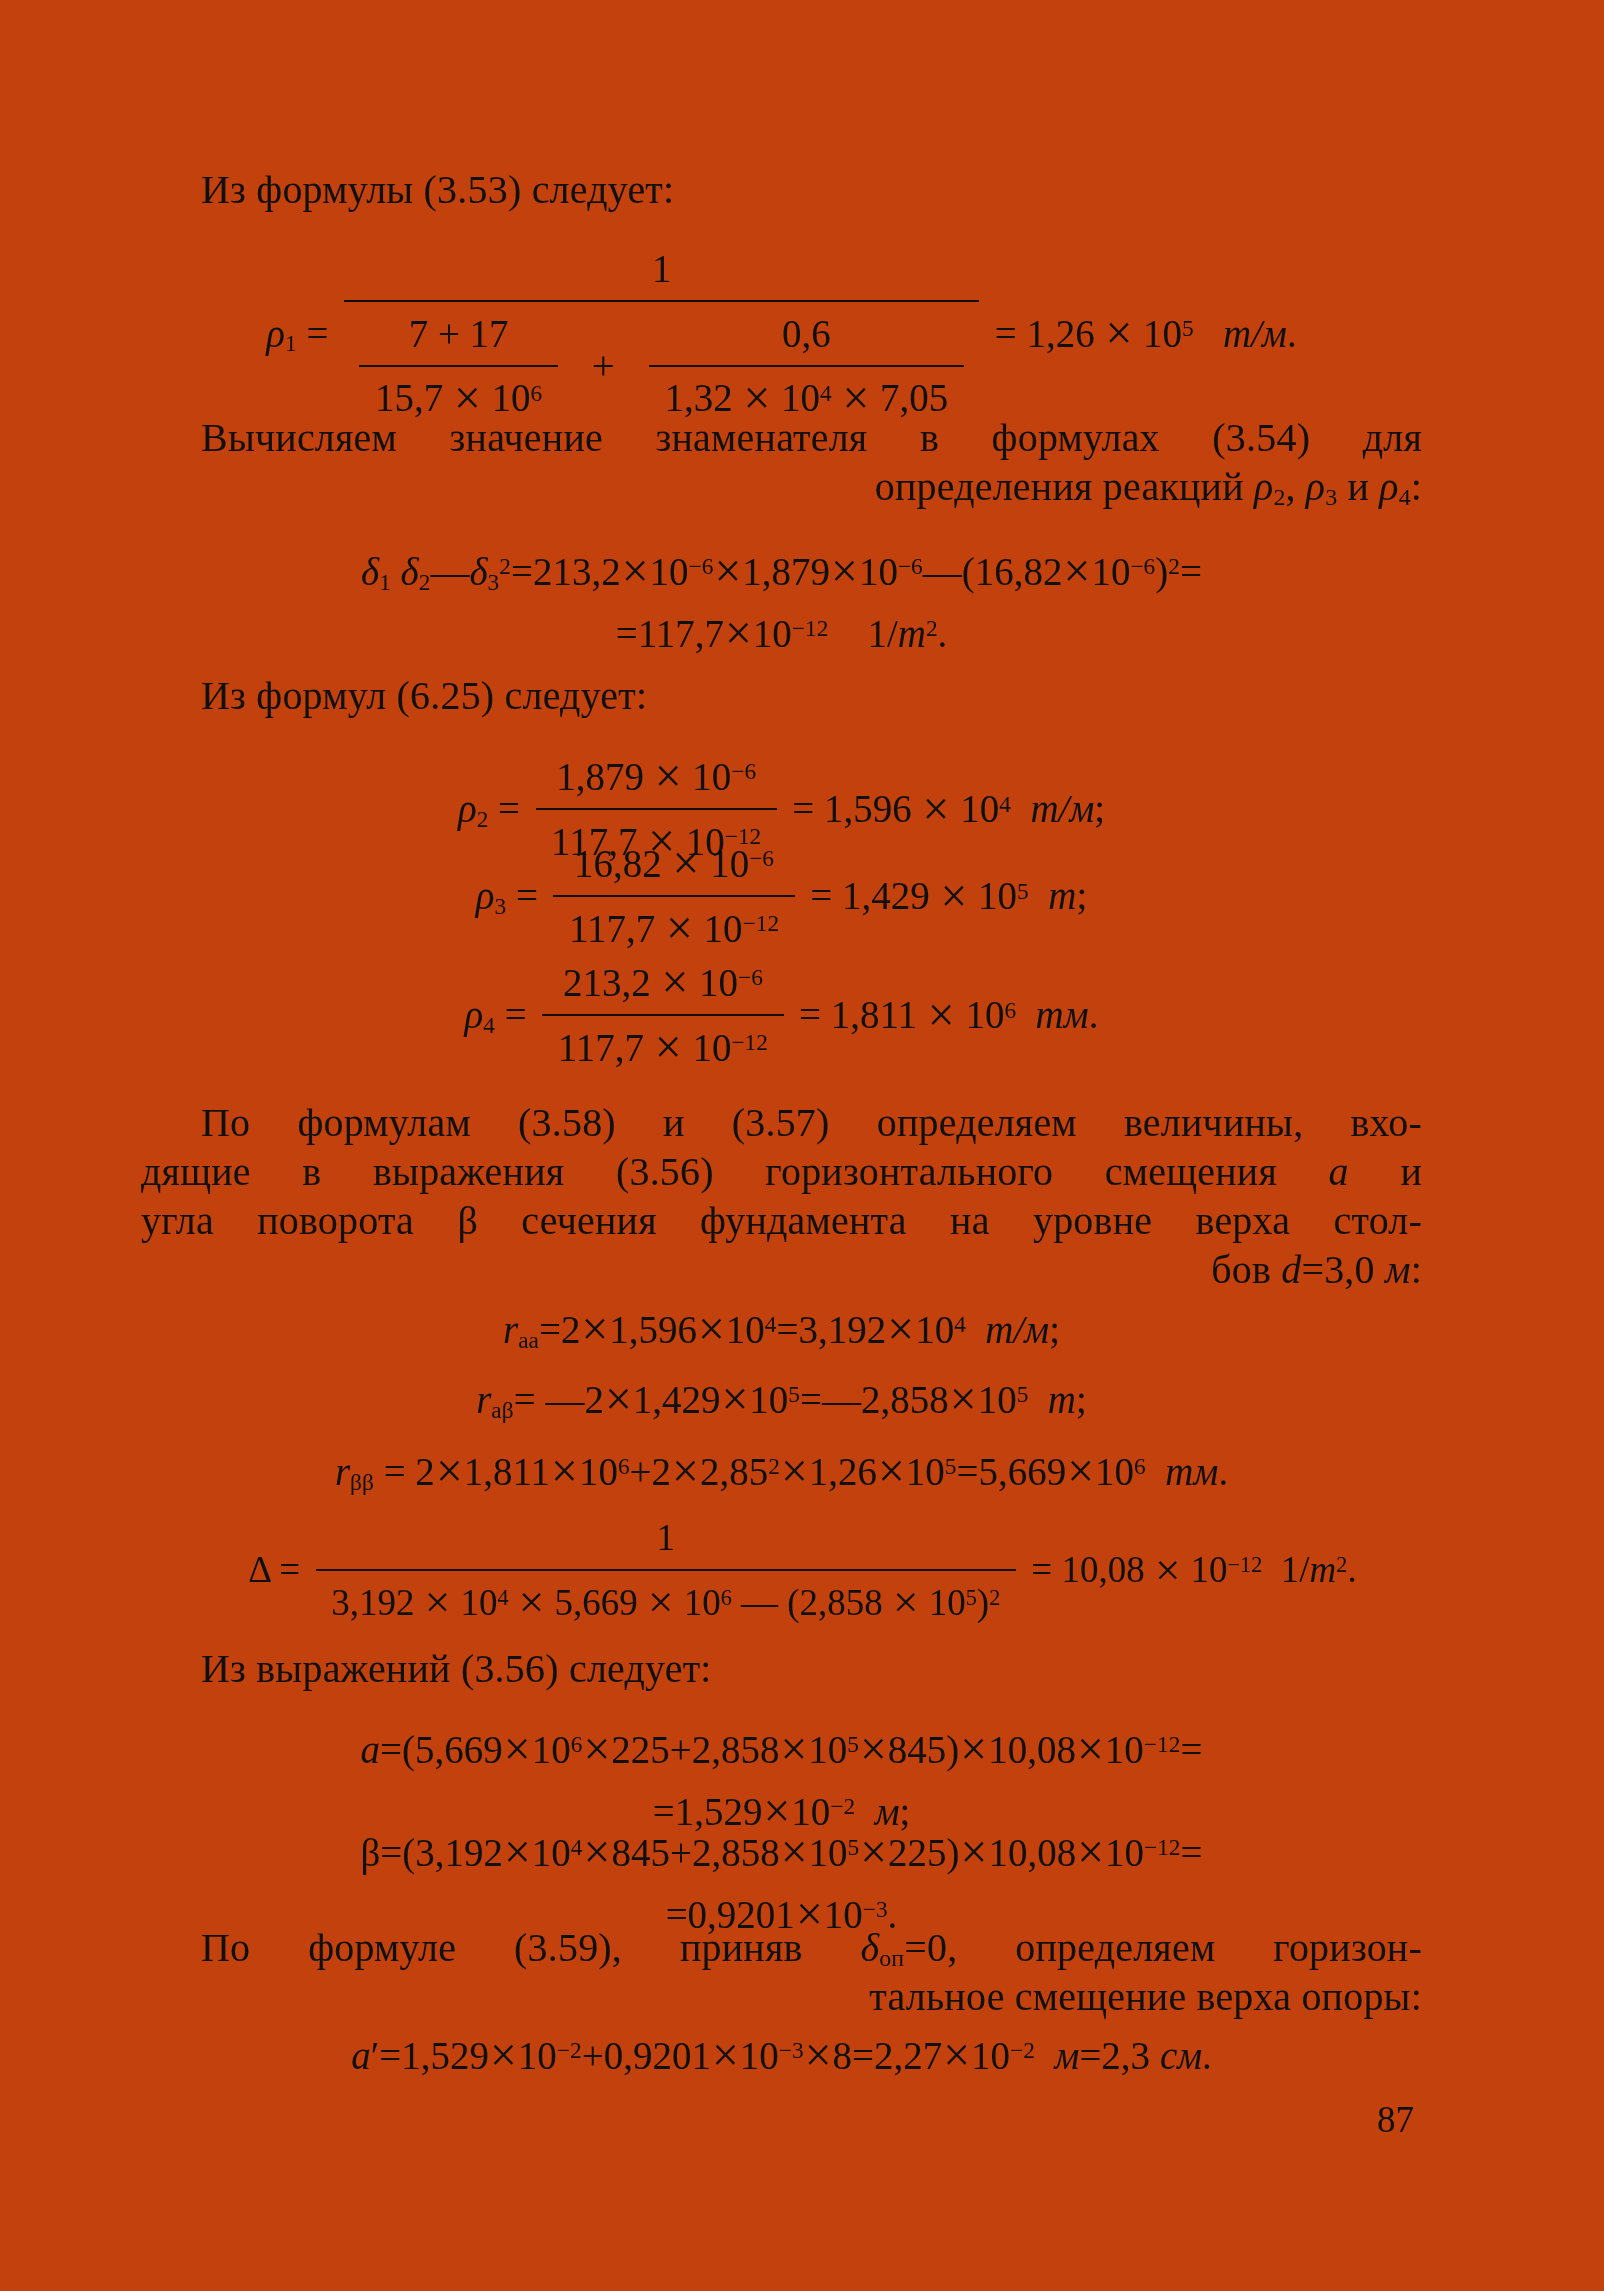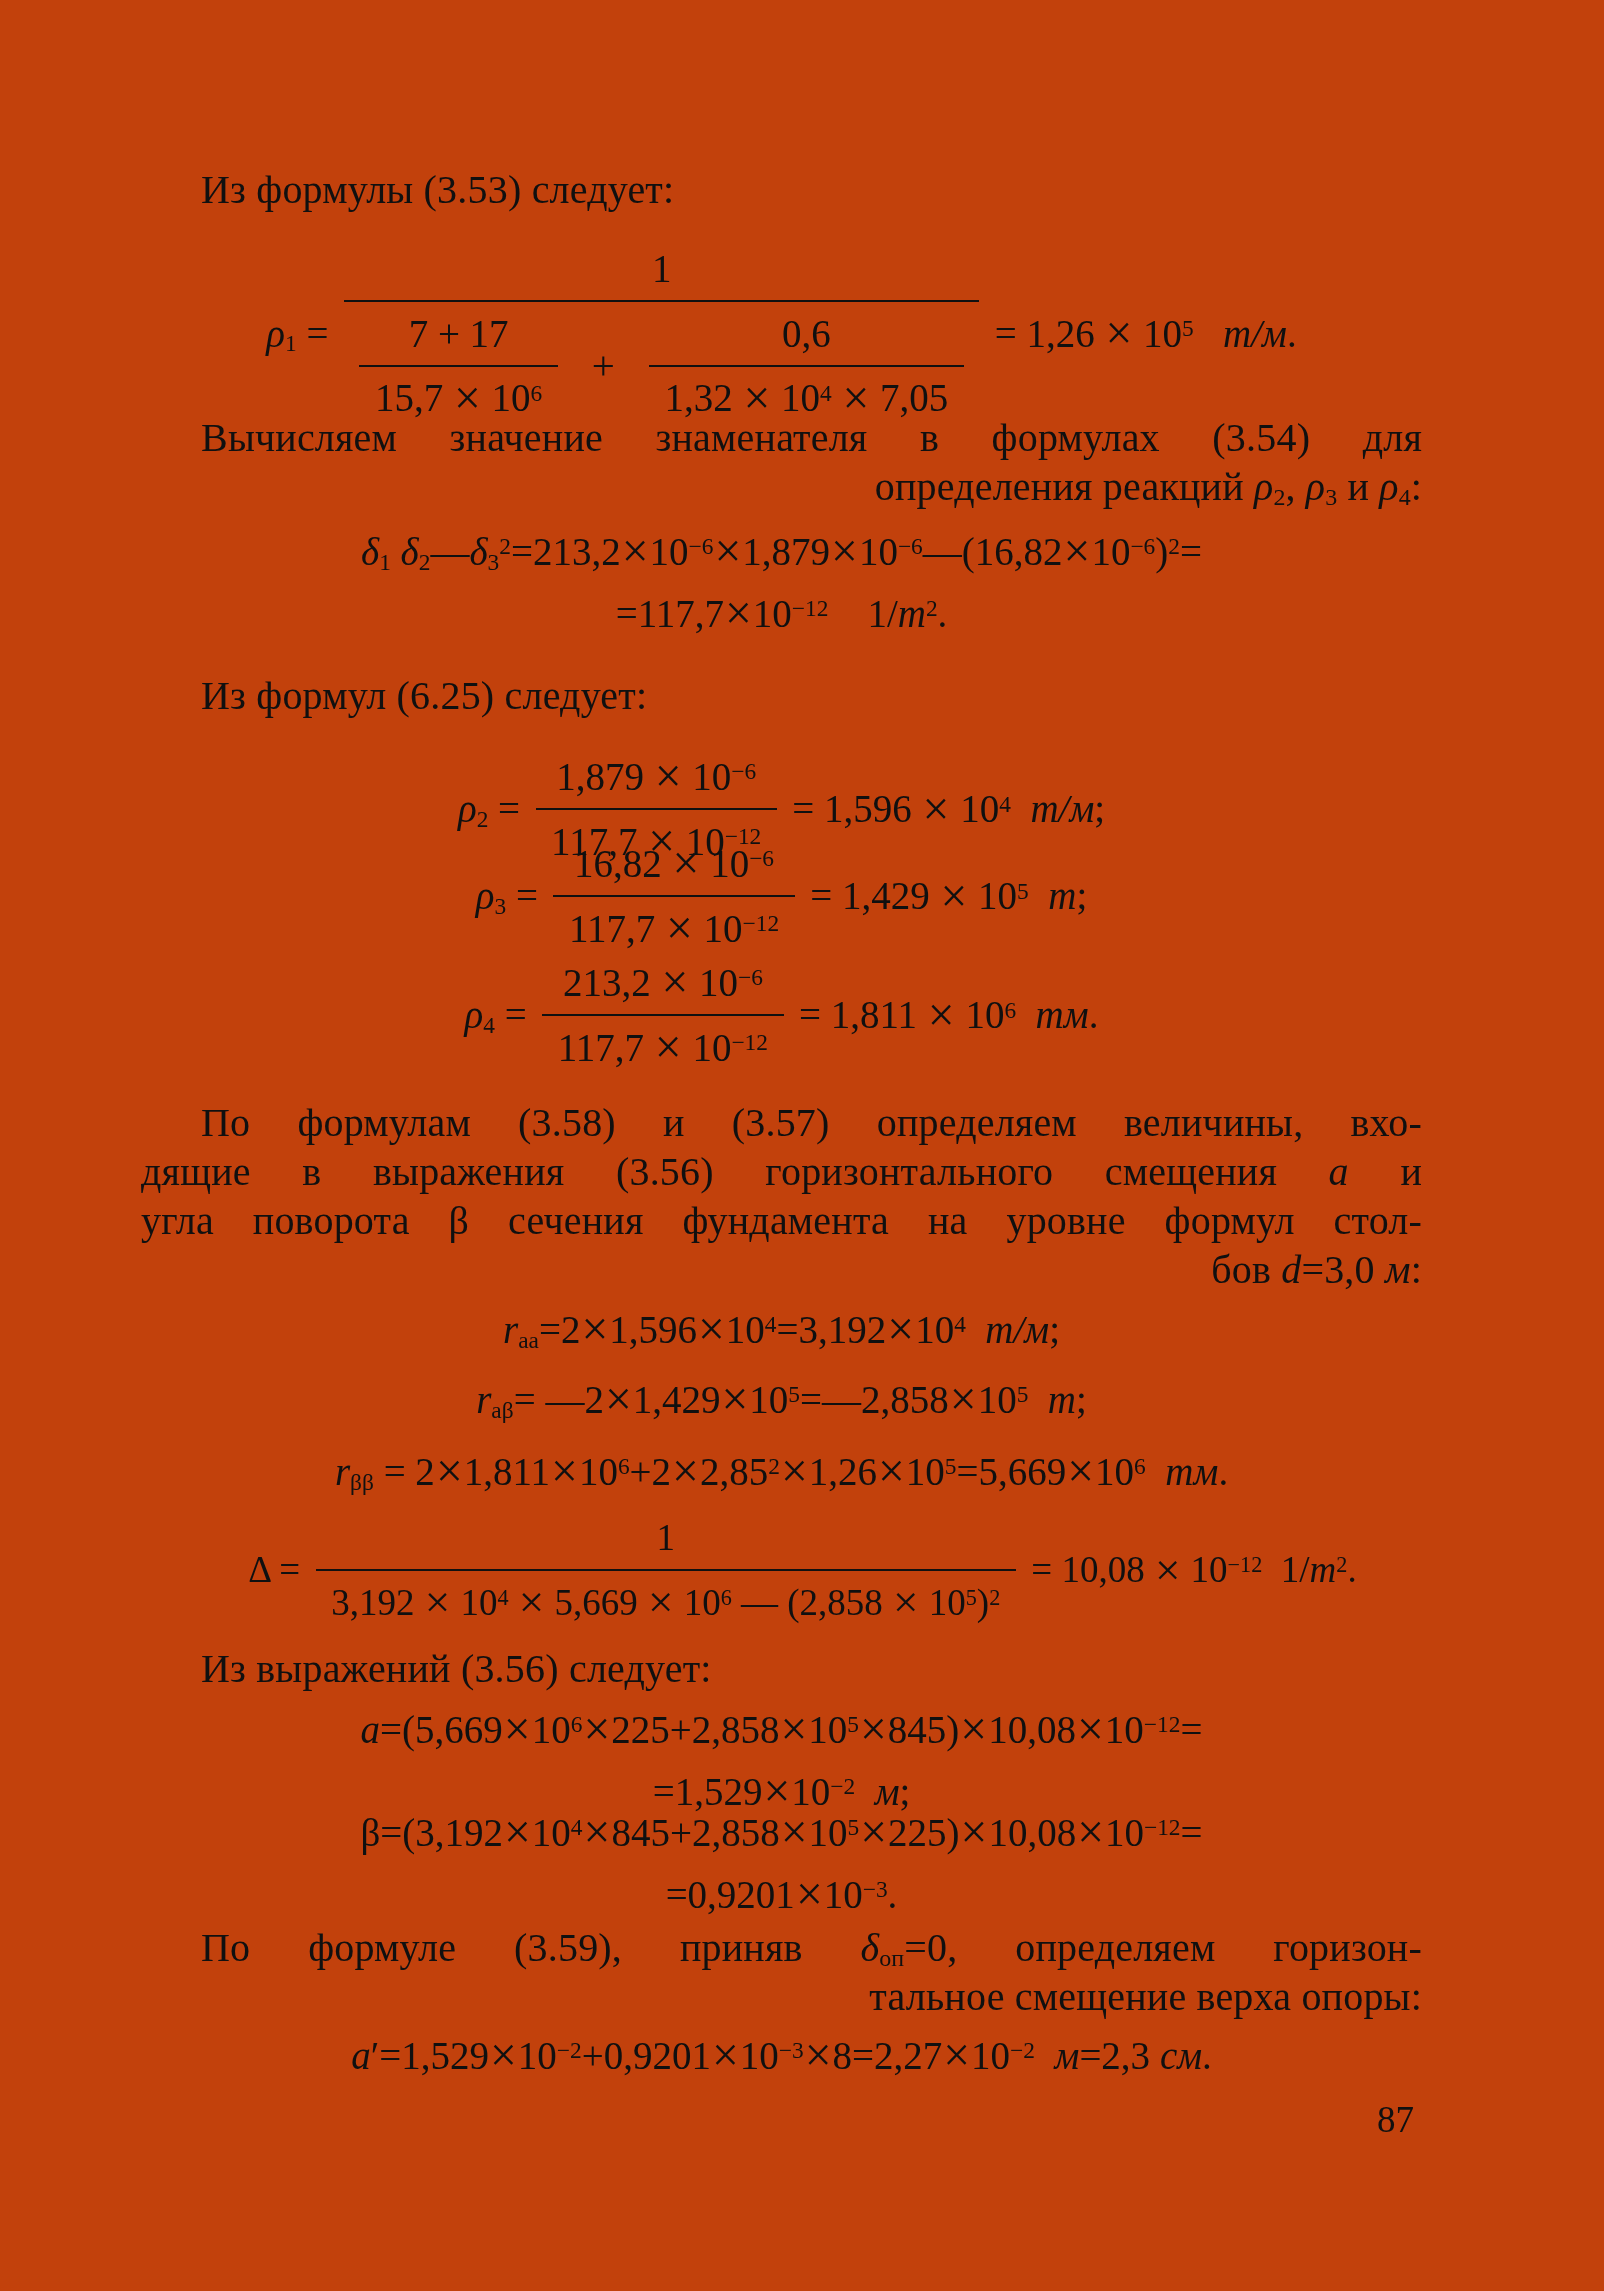--- a/index.html
+++ b/index.html
@@ -20,21 +20,21 @@
     white-space:nowrap;
   }
   .para .tline{white-space:normal;text-align:right;}
   .just{text-align:justify;text-align-last:justify;}
   .indent{text-indent:60px;}
   
   .formula{
     display:flex;align-items:center;justify-content:center;
     gap:15.5px;font-size:39px;line-height:52px;white-space:nowrap;
   }
-  .fstack{display:flex;flex-direction:column;align-items:center;gap:9.7px;}
+  .fstack{display:flex;flex-direction:column;align-items:center;gap:9.7px;margin-top:20px;}
   .fline{font-size:39px;line-height:52px;white-space:nowrap;text-align:center;}
   .frac{display:inline-flex;flex-direction:column;align-items:center;text-align:center;}
   .frac > .num{padding:0 15.5px 4.9px;}
   .frac > .den{border-top:2.9px solid #101010;padding:5.8px 15.5px 0;}
   .denrow{display:flex;flex-direction:row;align-items:center;justify-content:center;gap:34px;}
   .plus{font-size:1.05em;}
   sup{font-size:0.60em;line-height:0;position:relative;vertical-align:baseline;top:-0.45em;letter-spacing:0;}
   sub{font-size:0.60em;line-height:0;position:relative;vertical-align:baseline;top:0.20em;letter-spacing:0;}
   .mul{font-size:1.22em;line-height:0;vertical-align:-0.05em;padding:0 1px;}
   i{font-style:italic;}
@@ -104,21 +104,21 @@
     <span class="frac">
       <span class="num">213,2 <span class="mul">×</span> 10<sup>−6</sup></span>
       <span class="den">117,7 <span class="mul">×</span> 10<sup>−12</sup></span>
     </span>
     <span>= 1,811 <span class="mul">×</span> 10<sup>6</sup> <i>тм</i>.</span>
   </div>
 
   <div class="abs para" style="top:1098px">
     <div class="tline just indent">По формулам (3.58) и (3.57) определяем величины, вхо-</div>
     <div class="tline just">дящие в выражения (3.56) горизонтального смещения <i>a</i> и</div>
-    <div class="tline just">угла поворота β сечения фундамента на уровне формул стол-</div>
+    <div class="tline just">угла поворота β сечения фундамента на уровне верха стол-</div>
     <div class="tline">бов <i>d</i>=3,0 <i>м</i>:</div>
   </div>
 
   <div class="abs fline" style="top:1304px"><i>r</i><sub>аа</sub>=2<span class="mul">×</span>1,596<span class="mul">×</span>10<sup>4</sup>=3,192<span class="mul">×</span>10<sup>4</sup> <i>т/м</i>;</div>
 
   <div class="abs fline" style="top:1374px"><i>r</i><sub>аβ</sub>= —2<span class="mul">×</span>1,429<span class="mul">×</span>10<sup>5</sup>=—2,858<span class="mul">×</span>10<sup>5</sup> <i>т</i>;</div>
 
   <div class="abs fline" style="top:1446px"><i>r</i><sub>ββ</sub> = 2<span class="mul">×</span>1,811<span class="mul">×</span>10<sup>6</sup>+2<span class="mul">×</span>2,85<sup>2</sup><span class="mul">×</span>1,26<span class="mul">×</span>10<sup>5</sup>=5,669<span class="mul">×</span>10<sup>6</sup> <i>тм</i>.</div>
 
   <div class="wideabs formula" style="top:1512px;font-size:37px">

